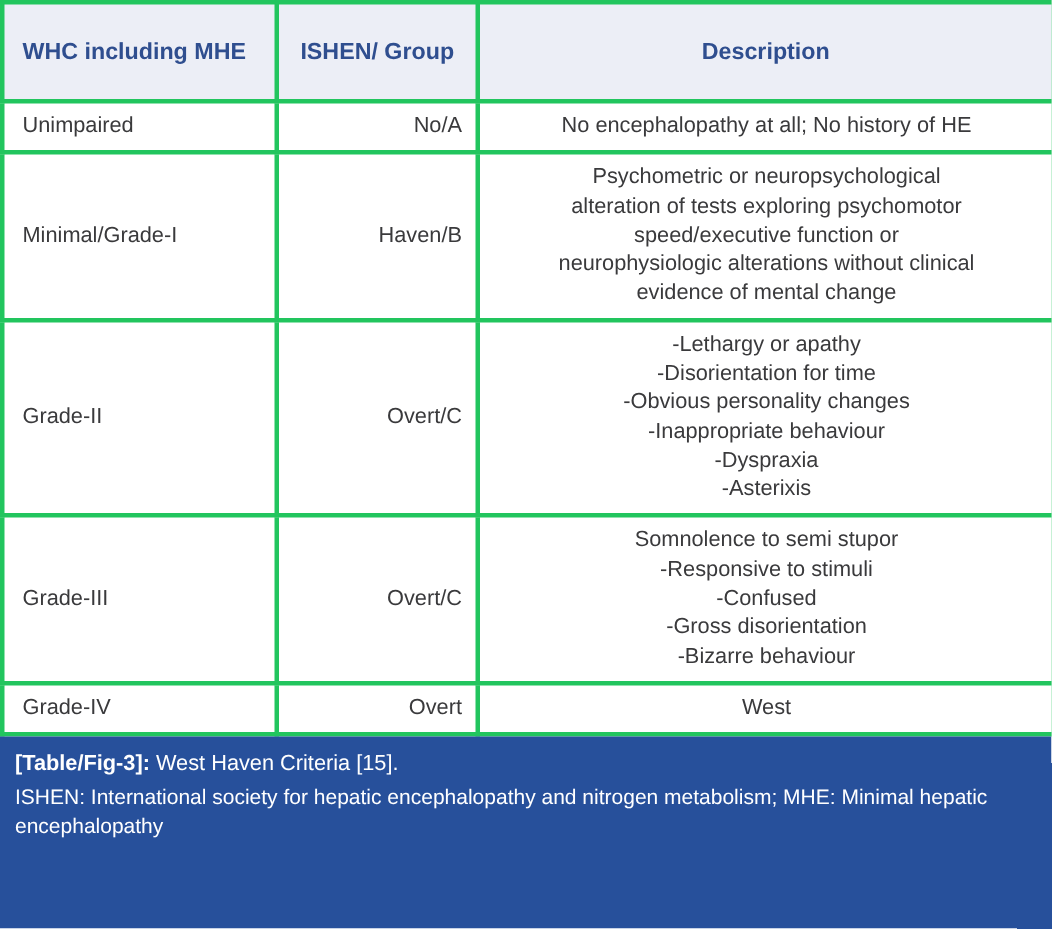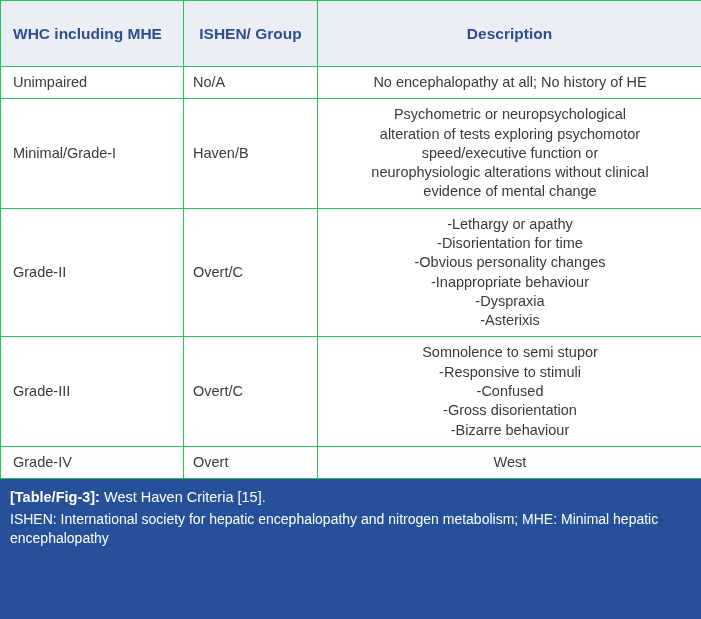--- a/index.html
+++ b/index.html
@@ -28,21 +28,21 @@
     border-collapse: collapse;
     table-layout: fixed;
   }
 
   table.criteria-table col.c1 { width: 183px; }
   table.criteria-table col.c2 { width: 134px; }
   table.criteria-table col.c3 { width: 384px; }
 
   table.criteria-table th,
   table.criteria-table td {
-    border: 1px solid #22c55e;
+    border: 3px solid #22c55e;
     vertical-align: middle;
     padding: 6px 9px;
     box-sizing: border-box;
   }
 
   thead th {
     background: #eceef6;
     color: #2f4e8f;
     font-size: 15.5px;
     font-weight: bold;
@@ -59,21 +59,21 @@
     font-size: 14.5px;
     line-height: 1.33;
   }
 
   tbody td.grade-cell {
     text-align: left;
     padding-left: 12px;
     margin-left: 19px;
   }
   tbody td.ishen-cell {
-    text-align: left;
+    text-align: right;
   }
   tbody td.desc-cell {
     text-align: center;
     padding-left: 10px;
   }
 
   .desc-lines {
     margin: 0;
     padding: 0;
     list-style: none;

